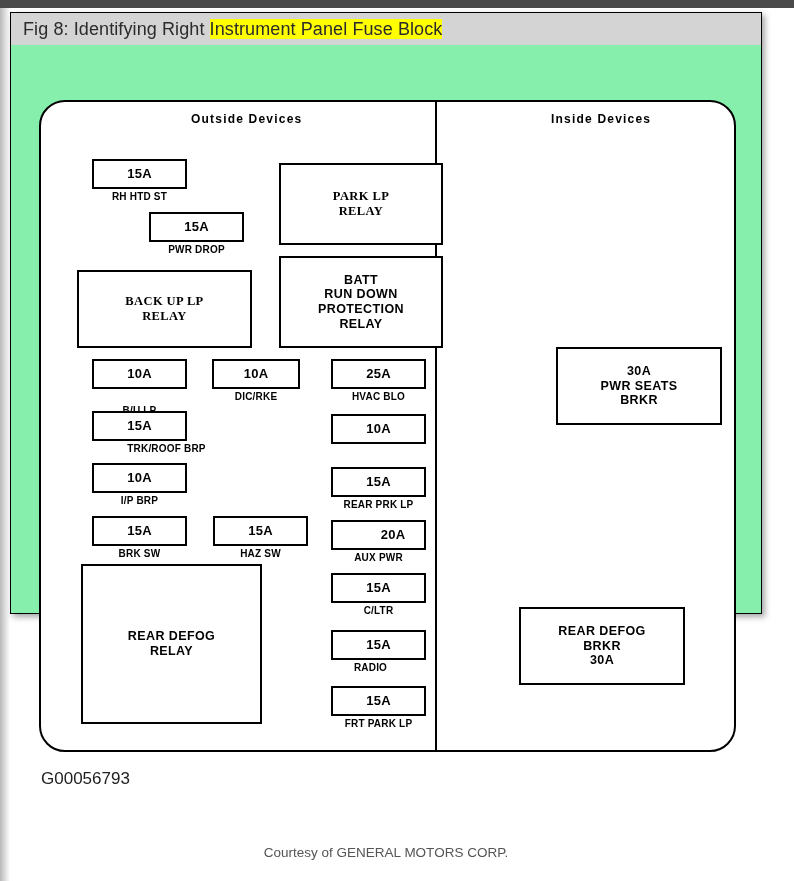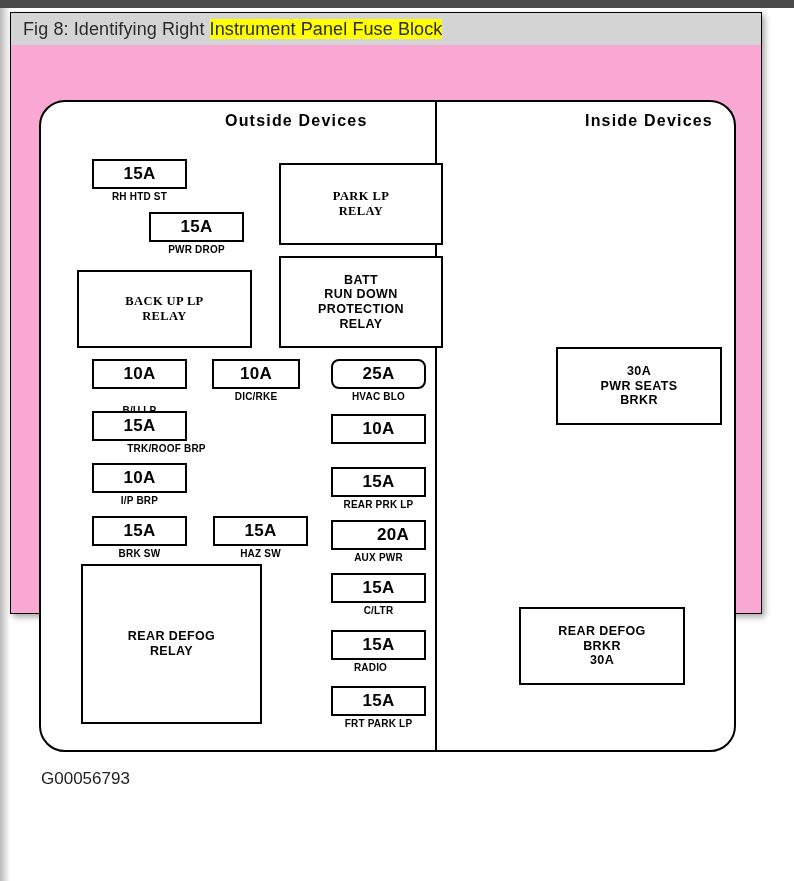--- a/index.html
+++ b/index.html
@@ -4,42 +4,42 @@
 <style>
   html,body{margin:0;padding:0;background:#ffffff;}
   body{width:794px;height:881px;position:relative;overflow:hidden;
        font-family:"Liberation Sans", sans-serif;}
 
   #topstrip{position:absolute;left:0;top:0;width:794px;height:8px;background:#4a4a4a;}
   #strip-left{position:absolute;left:0;top:8px;width:10px;height:873px;
               background:linear-gradient(to right,#b9b9b9,#ffffff);}
 
   #card{position:absolute;left:10px;top:12px;width:752px;height:602px;
-        background:#f9a8d4;border:1px solid #000000;box-sizing:border-box;
+        background:#86efac;border:1px solid #000000;box-sizing:border-box;
         box-shadow:3px 3px 6px rgba(0,0,0,.35);}
 
   #header{position:absolute;left:0;top:0;width:750px;height:32px;
           background:#d4d4d4;box-sizing:border-box;}
   #header .htext{position:absolute;left:12px;top:6px;font-size:18px;color:#2b2b2b;
                  white-space:nowrap;letter-spacing:.1px;}
   #header .hl{background:#ffff00;}
 
   
   #frame{position:absolute;left:28px;top:87px;width:697px;height:652px;
          border:2px solid #000;border-radius:26px;box-sizing:border-box;background:#fff;}
   #divider{position:absolute;left:424px;top:87px;width:2px;height:652px;background:#000;}
 
-  .secttl{position:absolute;font-size:16px;color:#000;font-weight:600;
-          letter-spacing:1.2px;white-space:nowrap;margin-left:34px;}
+  .secttl{position:absolute;font-size:12px;color:#000;font-weight:600;
+          letter-spacing:1.2px;white-space:nowrap;}
 
   
   .bx{position:absolute;border:2px solid #000;background:#fff;box-sizing:border-box;
       display:flex;align-items:center;justify-content:center;text-align:center;
       font-weight:bold;color:#000;line-height:1.18;}
-  .fuse{font-size:17px;letter-spacing:.3px;}
+  .fuse{font-size:13px;letter-spacing:.3px;}
   .relay{font-size:12.5px;letter-spacing:.4px;}
   .cap{position:absolute;font-size:10px;font-weight:bold;color:#000;
        text-align:center;white-space:nowrap;letter-spacing:.2px;}
 
   #gcode{position:absolute;left:30px;top:756px;font-size:17px;color:#222;}
   #courtesy{position:absolute;left:0;top:832px;width:750px;text-align:center;
             font-size:13.5px;color:#555;}
 </style>
 </head>
 <body>
@@ -64,21 +64,21 @@
 
   <div class="bx fuse" style="left:138px;top:199px;width:95px;height:30px;">15A</div>
   <div class="cap" style="left:138px;top:231px;width:95px;">PWR DROP</div>
 
   <div class="bx fuse" style="left:81px;top:346px;width:95px;height:30px;">10A</div>
   <div class="cap" style="left:81px;top:364px;width:95px;margin-top:28px;">B/U LP</div>
 
   <div class="bx fuse" style="left:201px;top:346px;width:88px;height:30px;">10A</div>
   <div class="cap" style="left:201px;top:378px;width:88px;">DIC/RKE</div>
 
-  <div class="bx fuse" style="left:320px;top:346px;width:95px;height:30px;border-radius:8px;">25A</div>
+  <div class="bx fuse" style="left:320px;top:346px;width:95px;height:30px;">25A</div>
   <div class="cap" style="left:320px;top:378px;width:95px;">HVAC BLO</div>
 
   <div class="bx fuse" style="left:81px;top:398px;width:95px;height:30px;">15A</div>
   <div class="cap" style="left:73px;top:430px;width:111px;margin-left:27px;">TRK/ROOF BRP</div>
 
   <div class="bx fuse" style="left:320px;top:401px;width:95px;height:30px;">10A</div>
   <div class="cap" style="left:324px;top:433px;width:95px;margin-top:24px;">HTD MIR</div>
 
   <div class="bx fuse" style="left:81px;top:450px;width:95px;height:30px;">10A</div>
   <div class="cap" style="left:81px;top:482px;width:95px;">I/P BRP</div>
@@ -120,14 +120,15 @@
 
   <div class="bx relay" style="left:545px;top:334px;width:166px;height:78px;white-space:pre;">30A
 PWR SEATS
 BRKR</div>
 
   <div class="bx relay" style="left:508px;top:594px;width:166px;height:78px;white-space:pre;">REAR DEFOG
 BRKR
 30A</div>
 
   <div id="gcode">G00056793</div>
+  <div id="courtesy">Courtesy of GENERAL MOTORS CORP.</div>
 
 </div>
 
 </body></html>

